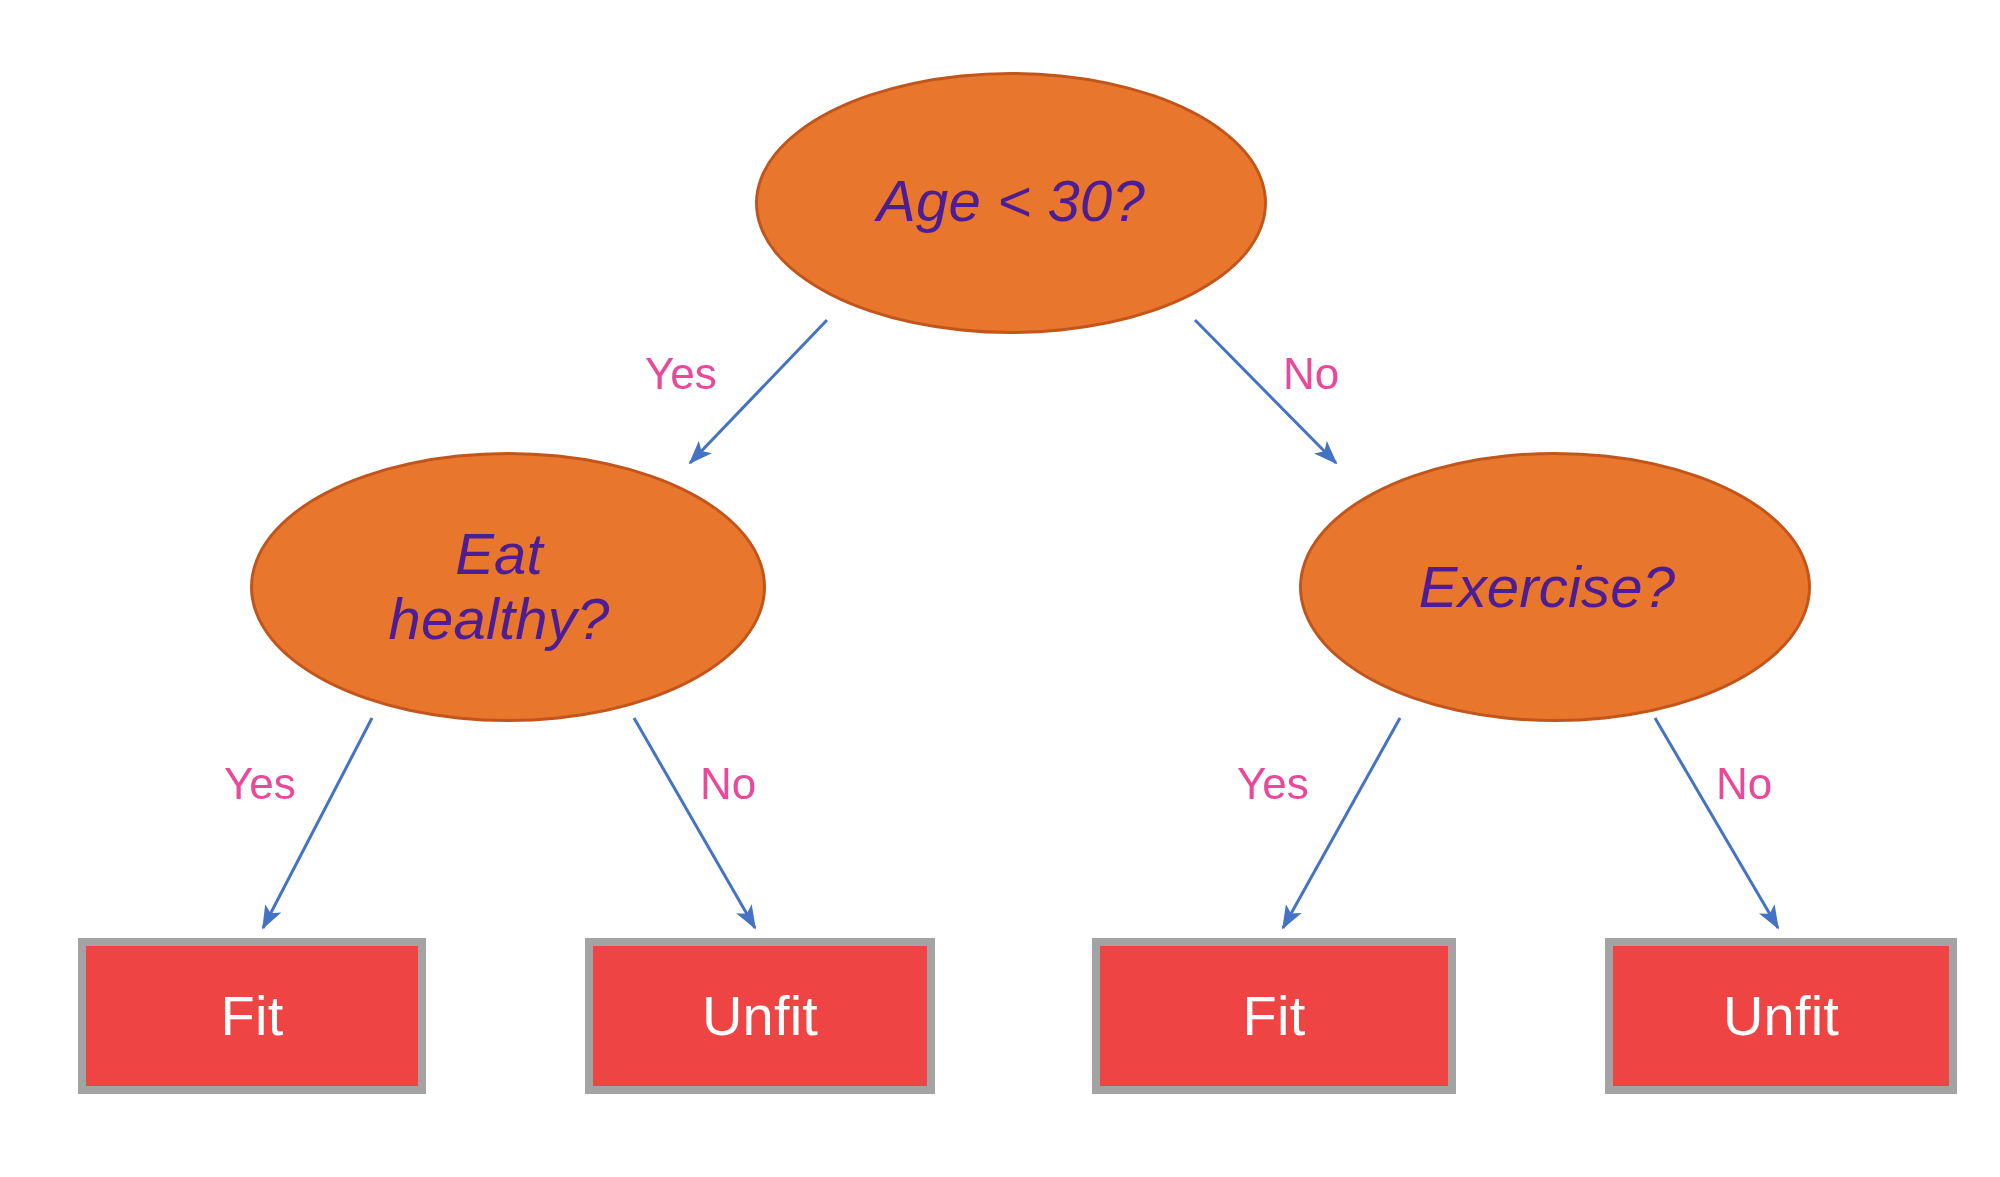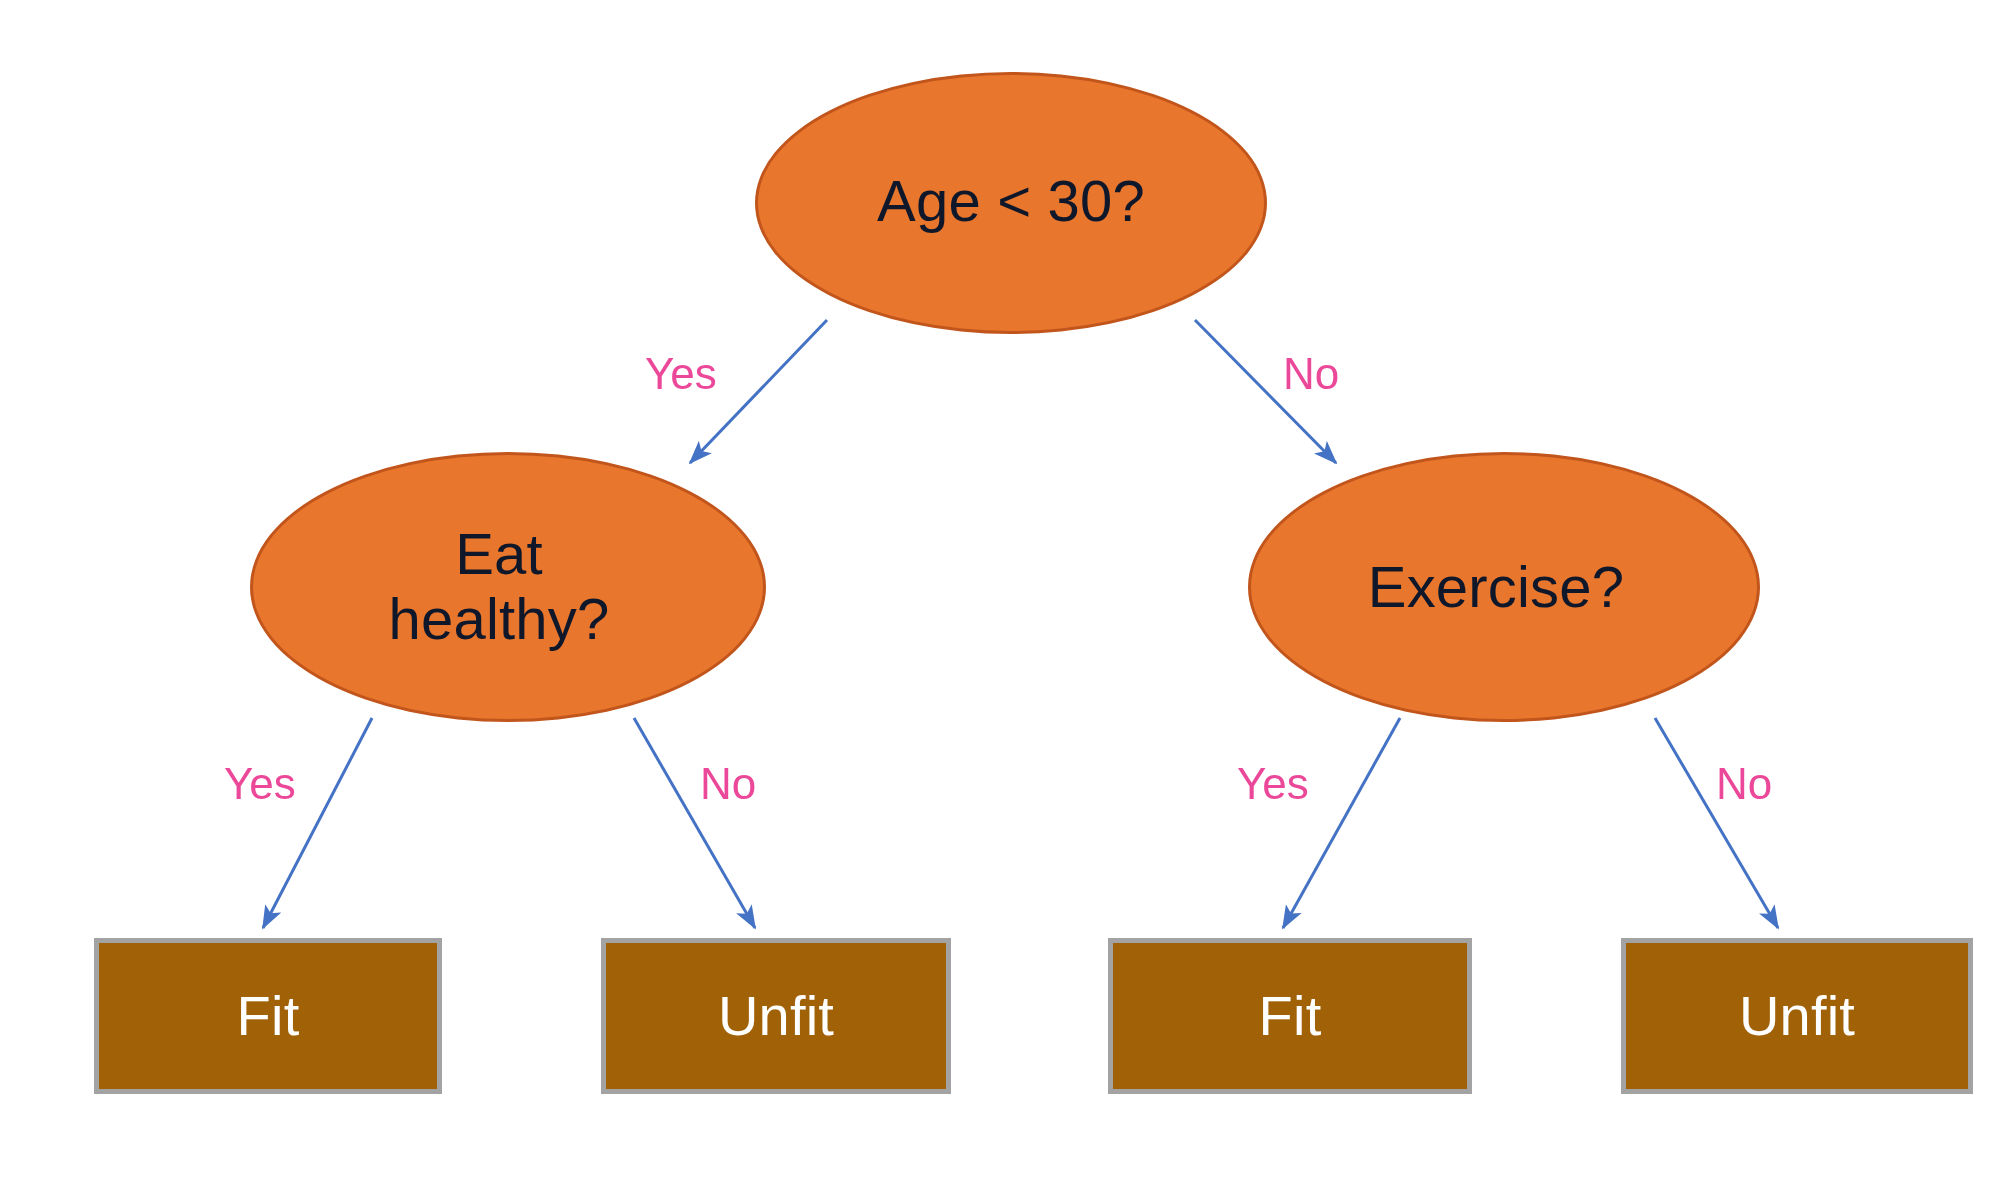--- a/index.html
+++ b/index.html
@@ -31,27 +31,27 @@
     box-sizing: border-box;
     display: flex;
     align-items: center;
     justify-content: center;
     text-align: center;
   }
   .node-decision {
     border-radius: 50%;
     background: #E8762C;
     border: 3px solid #C1551B;
-    color: #0f172a;
+    color: #4c1d95;
+    font-style: italic;
   }
   .node-leaf {
-    background: #a16207;
-    border: 5px solid #a3a3a3;
+    background: #ef4444;
+    border: 8px solid #a3a3a3;
     color: #ffffff;
-    margin-left: 16px;
   }
   .node-label {
     line-height: 1.12;
     font-weight: 400;
     letter-spacing: 0.2px;
     white-space: pre-line;
   }
   .edge-label {
     position: absolute;
     color: #ec4899;
@@ -59,21 +59,21 @@
     line-height: 1;
     white-space: nowrap;
   }
   
   #node-root      { left: 755px;  top: 72px;  width: 512px; height: 262px; }
   #node-root .node-label { font-size: 58px; margin-top: -4px; }
 
   #node-eat       { left: 250px;  top: 452px; width: 516px; height: 270px; }
   #node-eat .node-label { font-size: 58px; margin-left: -18px; }
 
-  #node-exercise  { left: 1248px; top: 452px; width: 512px; height: 270px; }
+  #node-exercise  { left: 1299px; top: 452px; width: 512px; height: 270px; }
   #node-exercise .node-label { font-size: 58px; margin-left: -16px; }
 
   #node-fit-1     { left: 78px;   top: 938px; width: 348px; height: 156px; }
   #node-unfit-1   { left: 585px;  top: 938px; width: 350px; height: 156px; }
   #node-fit-2     { left: 1092px; top: 938px; width: 364px; height: 156px; }
   #node-unfit-2   { left: 1605px; top: 938px; width: 352px; height: 156px; }
   .node-leaf .node-label { font-size: 56px; }
 
   
   #edge-label-root-yes      { left: 645px;  top: 352px; }

